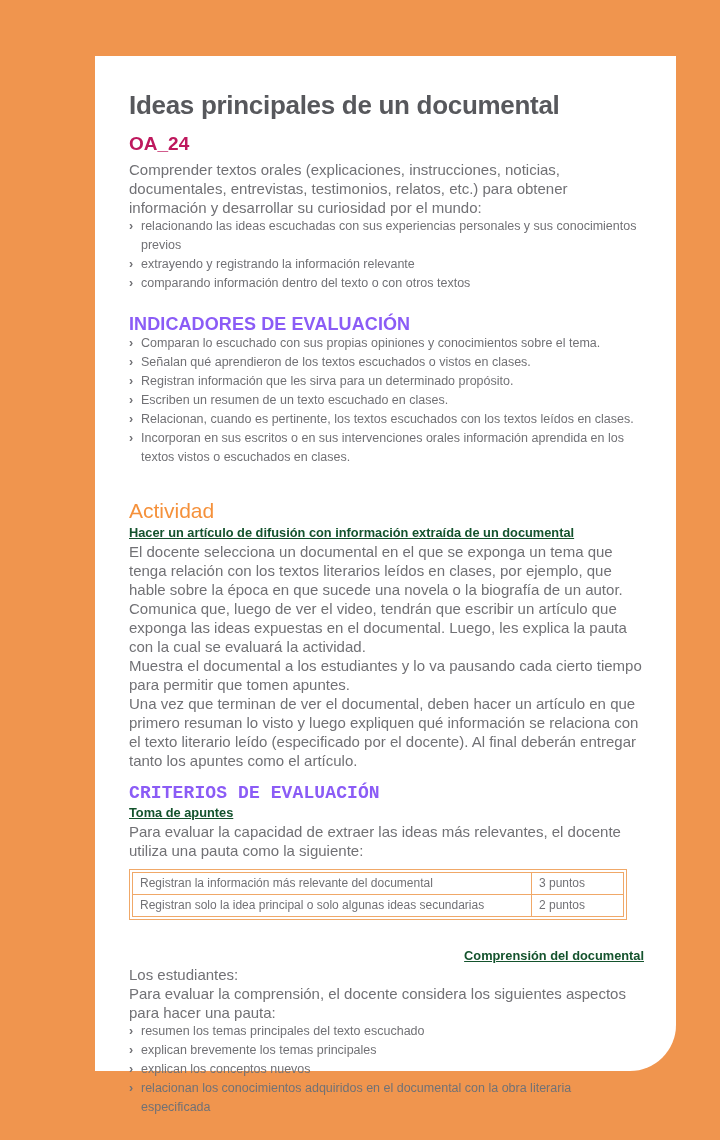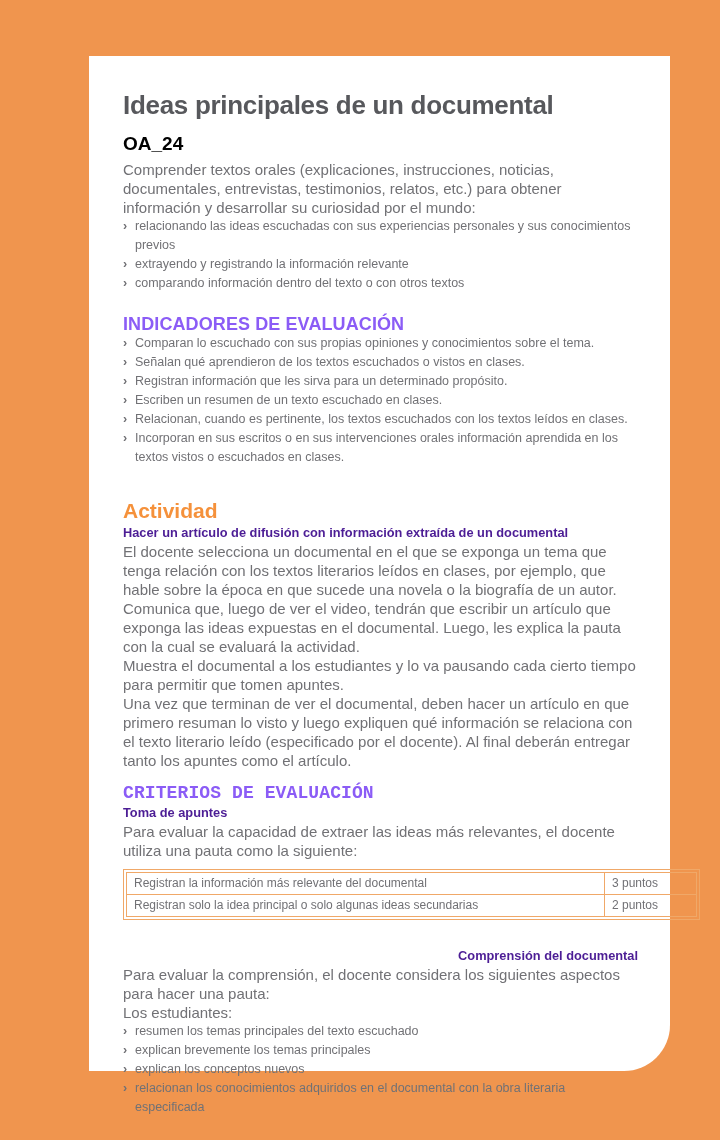--- a/index.html
+++ b/index.html
@@ -5,37 +5,37 @@
   * { margin: 0; padding: 0; box-sizing: border-box; }
   html, body { width: 720px; height: 1140px; }
   body {
     background: #F0954E;
     font-family: "Liberation Sans", sans-serif;
     overflow: hidden;
     position: relative;
   }
   .card {
     position: absolute;
-    left: 89px; top: 56px;
+    left: 95px; top: 56px;
     width: 581px; height: 1015px;
     background: #FFFFFF;
     border-radius: 0 0 46px 0;
     padding: 34px 32px 30px 34px;
   }
   .doc-title {
     font-size: 26px;
     font-weight: bold;
     color: #57585C;
     letter-spacing: -0.3px;
     line-height: 30px;
   }
   .oa-heading {
     font-size: 19px;
     font-weight: bold;
-    color: #000000;
+    color: #be185d;
     margin-top: 13px;
     line-height: 22px;
   }
   .body-text {
     font-size: 15px;
     line-height: 19px;
     color: #717175;
   }
   .para { margin-top: 5px; }
   .bullets { margin-top: 0; }
@@ -55,37 +55,38 @@
     margin-top: 22px;
     font-size: 18px;
     font-weight: bold;
     color: #8b5cf6;
     line-height: 19px;
     letter-spacing: 0.1px;
   }
   .activity-heading {
     margin-top: 32px;
     font-size: 21px;
-    font-weight: bold;
+    font-weight: normal;
     color: #F5913B;
     line-height: 24px;
   }
   .sub-bold {
     font-size: 12.8px;
     font-weight: bold;
-    color: #4c1d95;
-    line-height: 19px;
+    color: #14532d;
+    line-height: 19px;
+    text-decoration: underline;
   }
   .gap-sm { margin-top: 13px; }
   .gap-md { margin-top: 26px; text-align: right; }
   .tbl-wrap {
     margin-top: 9px;
     border: 1px solid #F0A868;
     padding: 2px;
-    width: 577px;
+    width: 498px;
   }
   table.eval {
     border-collapse: collapse;
     width: 100%;
   }
   table.eval td {
     border: 1px solid #F0A868;
     font-size: 12px;
     color: #717175;
     padding: 3px 6px 4px 7px;
@@ -169,22 +170,22 @@
         </tr>
         <tr>
           <td>Registran solo la idea principal o solo algunas ideas secundarias</td>
           <td class="pts">2 puntos</td>
         </tr>
       </tbody>
     </table>
   </div>
 
   <p class="sub-bold gap-md">Comprensión del documental</p>
+  <p class="body-text">Los estudiantes:</p>
   <p class="body-text">Para evaluar la comprensión, el docente considera los siguientes aspectos para hacer una pauta:</p>
-  <p class="body-text">Los estudiantes:</p>
 
   <div class="bullets">
     <div class="bullet-row">
       <span class="marker">›</span>
       <span>resumen los temas principales del texto escuchado</span>
     </div>
     <div class="bullet-row">
       <span class="marker">›</span>
       <span>explican brevemente los temas principales</span>
     </div>

